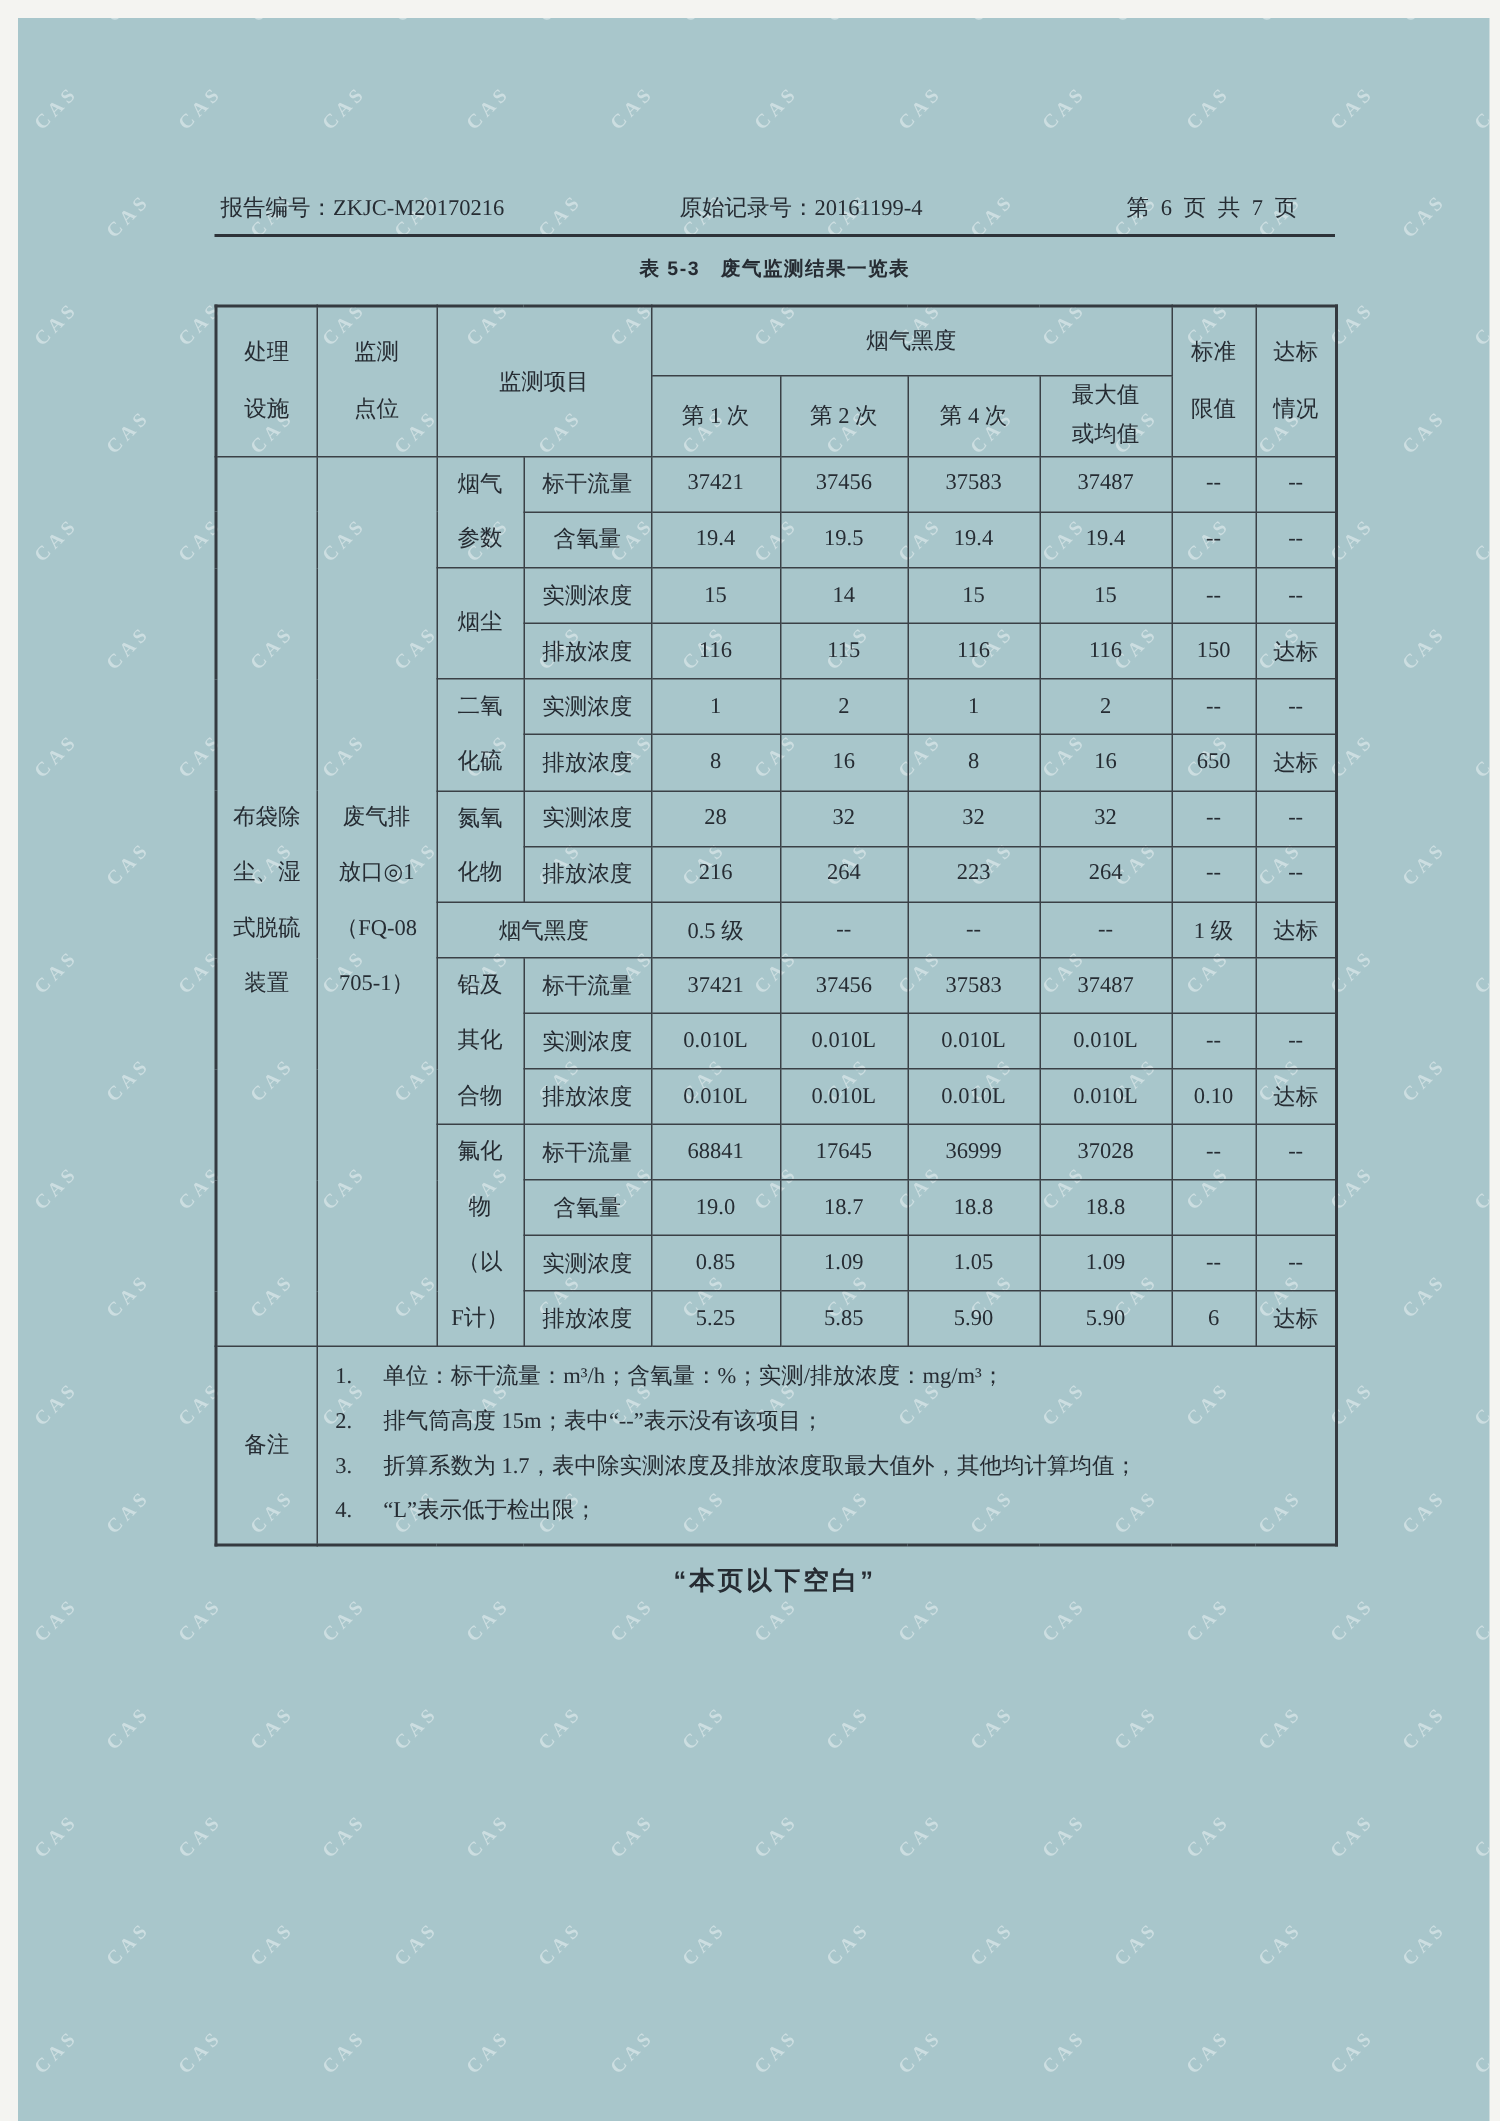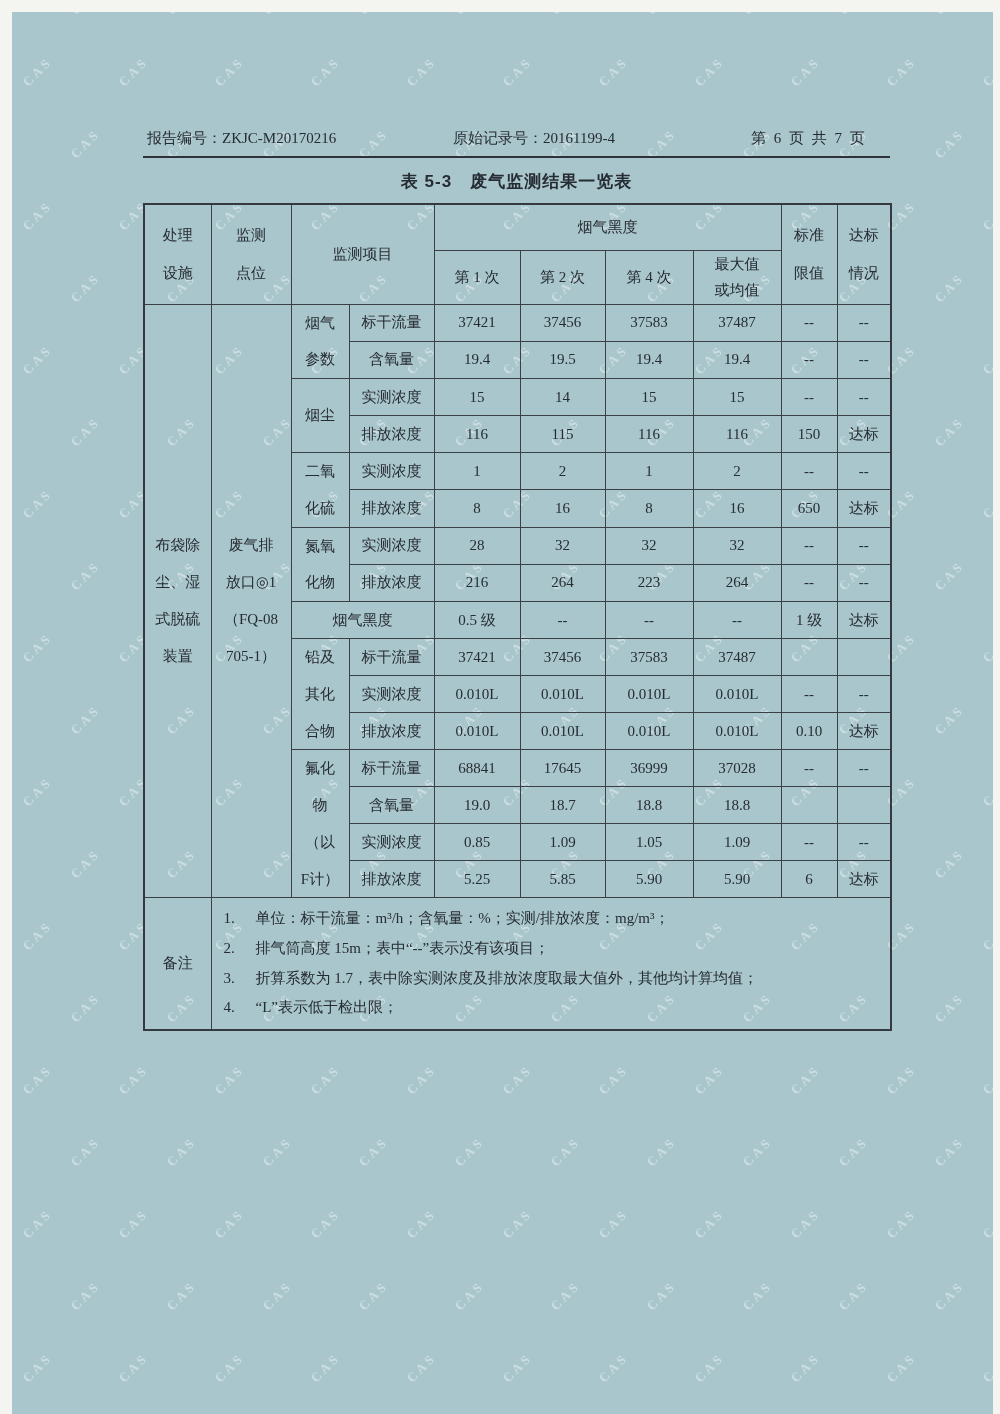--- a/index.html
+++ b/index.html
@@ -28,21 +28,21 @@
   .content{position:absolute;inset:0;}
   .meta{position:absolute;top:117px;left:131px;width:747px;height:24px;font-size:15px;}
   .meta .m-report{position:absolute;left:4px;top:0;}
   .meta .m-record{position:absolute;left:310px;top:0;}
   .meta .m-page{position:absolute;left:608px;top:0;letter-spacing:2px;}
   .rule{position:absolute;top:144px;left:131px;width:747px;height:2px;background:#2d3339;}
   .doc-title{
     position:absolute;top:158px;left:131px;width:747px;
     text-align:center;
     font-family:"Liberation Sans","DejaVu Sans",sans-serif;
-    font-weight:700;font-size:17px;letter-spacing:1px;
+    font-weight:700;font-size:13px;letter-spacing:1px;
   }
   table.grid{
     position:absolute;top:191px;left:131px;
     width:747px;
     border-collapse:collapse;table-layout:fixed;
     font-size:15px;
   }
   table.grid td,table.grid th{
     border:1.6px solid #3a4046;
     text-align:center;vertical-align:middle;
@@ -517,16 +517,17 @@
                   <div class="rem-line">
                     <span class="rem-num">4.</span>
                     <span class="rem-txt">“L”表示低于检出限；</span>
                   </div>
                 </div>
               </td>
             </tr>
           </tbody>
       </table>
 
+      <div class="endnote">“本页以下空白”</div>
 
     </div>
   </div>
 </div>
 
 </body></html>

